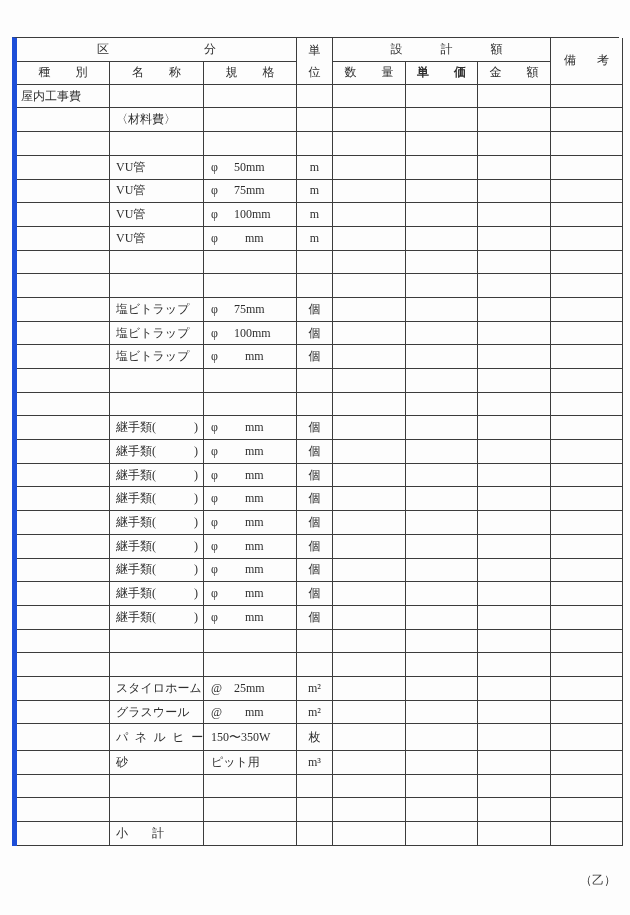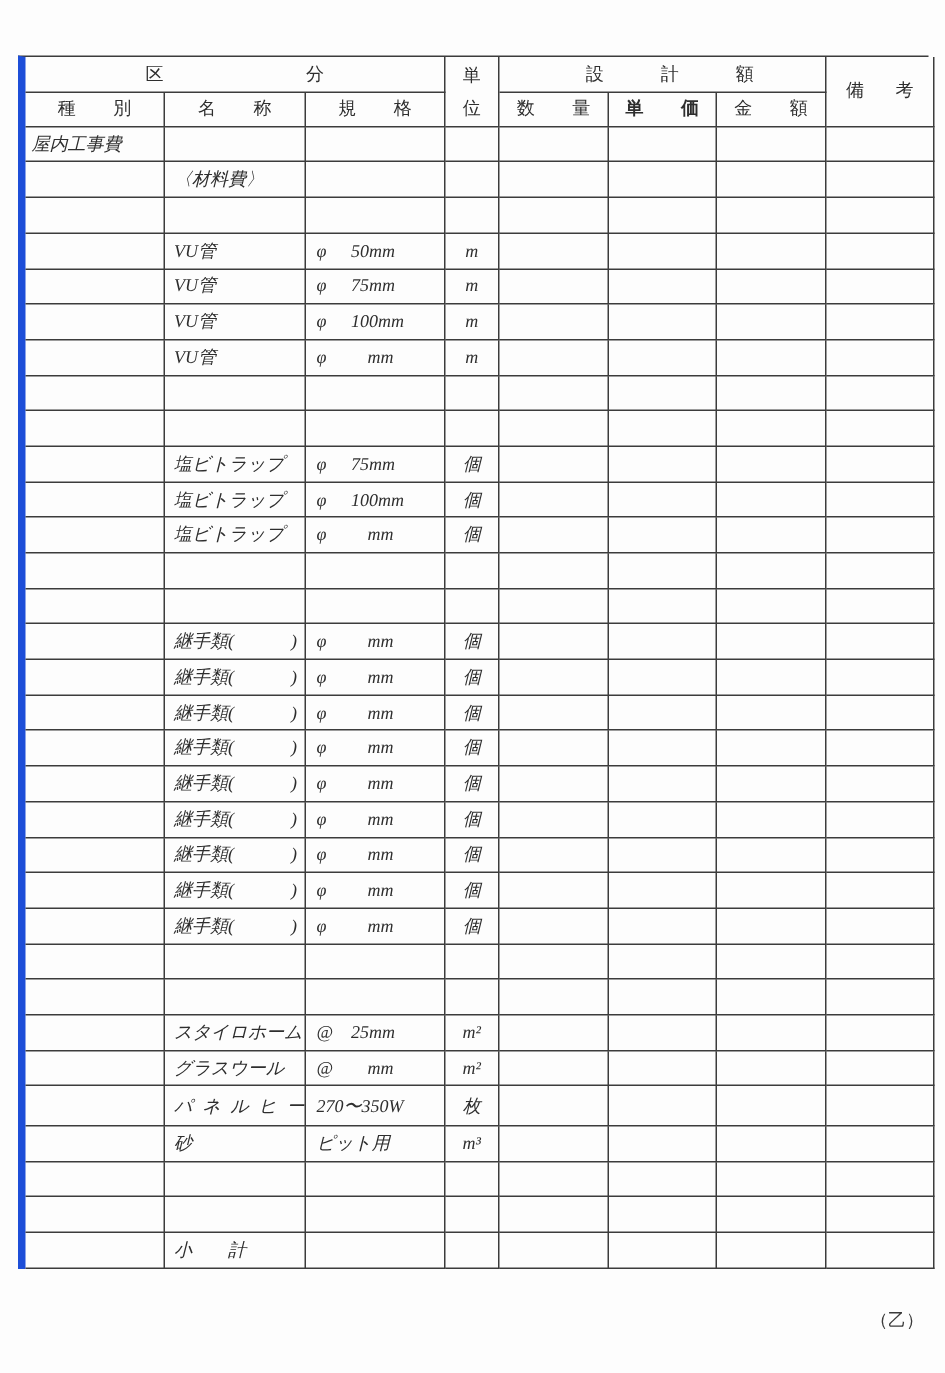--- a/index.html
+++ b/index.html
@@ -12,21 +12,21 @@
   .sheet {
     position: absolute; left: 12px; top: 37px; width: 607px;
     border-top: 1px solid #3c3c3c; border-left: 5px solid #1d4ed8;
     box-sizing: border-box;
   }
   .hdr, .row {
     display: grid;
     grid-template-columns: 93px 94px 93px 36px 73px 72px 73px 72px;
   }
   .hdr { grid-template-rows: 23.5px 23.3px; }
-  .row { height: 23.7px; font-style: italic; }
+  .row { height: 23.7px; }
   .row.tall { height: 26.7px; }
   .cell, .hc {
     box-sizing: border-box;
     border-right: 1px solid #3c3c3c;
     border-bottom: 1px solid #3c3c3c;
     display: flex; align-items: center;
     white-space: nowrap; overflow: hidden;
   }
   .hc { justify-content: center; }
   .sp { display: inline-block; }
@@ -496,21 +496,21 @@
       </div>
       <div class="row tall">
         <div class="cell c-type"></div>
         <div class="cell c-name">
           <span class="lines">
             <span class="l1">パネルヒー</span>
             <span class="l2">ター</span>
           </span>
         </div>
         <div class="cell c-spec">
-          <span>270〜350W</span>
+          <span>150〜350W</span>
         </div>
         <div class="cell c-unit">
           <span>枚</span>
         </div>
         <div class="cell c-quantity"></div>
         <div class="cell c-unit_price"></div>
         <div class="cell c-amount"></div>
         <div class="cell c-remarks"></div>
       </div>
       <div class="row">

